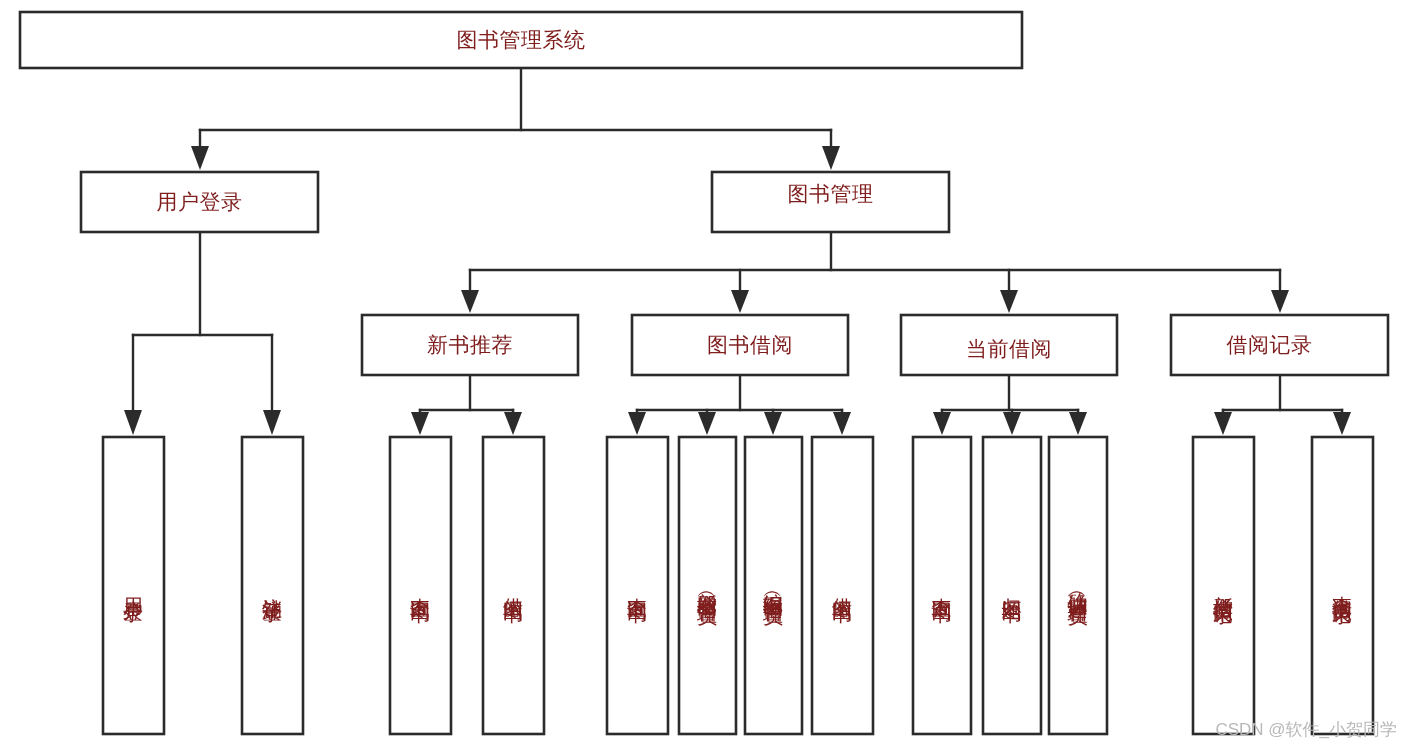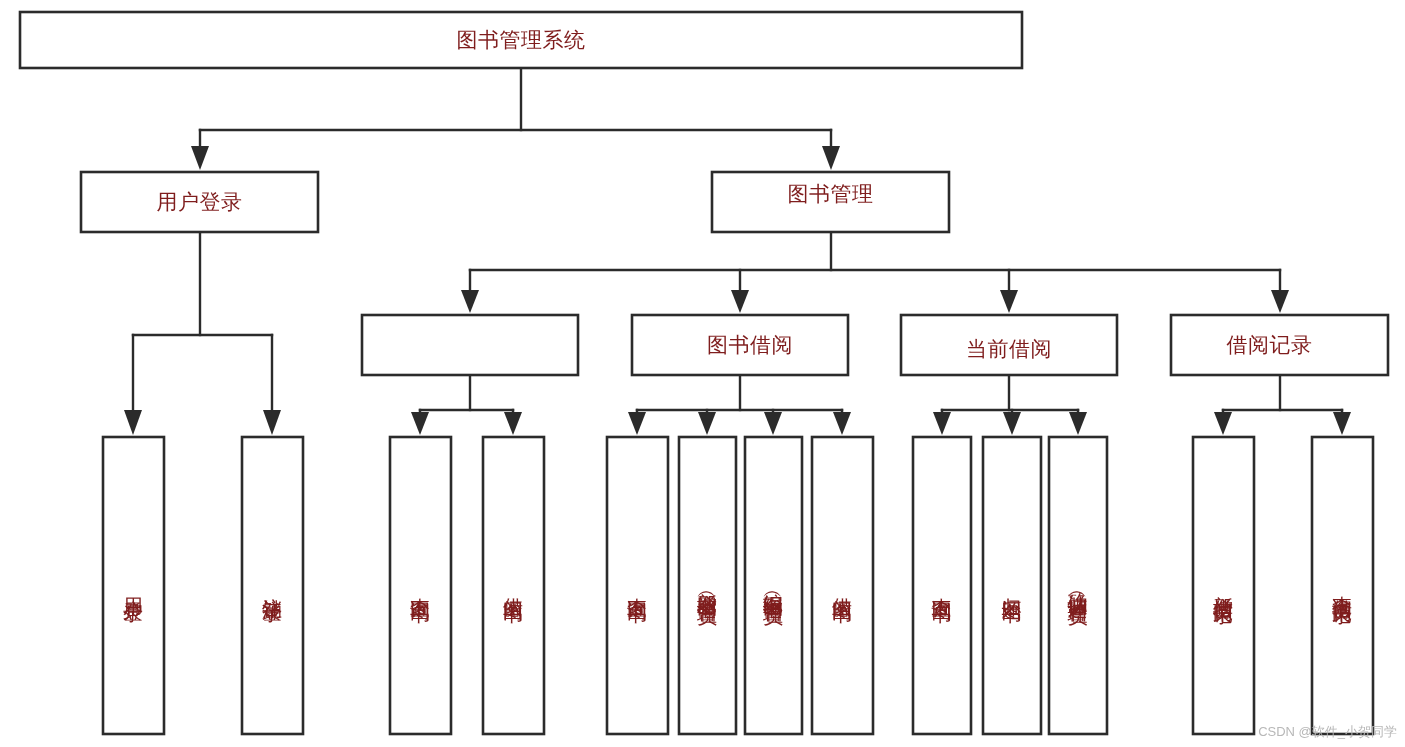--- a/index.html
+++ b/index.html
@@ -59,21 +59,21 @@
     writing-mode: vertical-rl;
     text-orientation: upright;
     font-size: 20px;
     letter-spacing: 2px;
     line-height: 1;
   }
   .watermark {
     position: absolute;
     right: 8px;
     bottom: 6px;
-    font-size: 13px;
+    font-size: 17px;
     color: #b8b8b8;
     font-family: "Liberation Sans", "DejaVu Sans", sans-serif;
     white-space: nowrap;
   }
 </style>
 </head>
 <body>
 
 <div id="diagram-root">
 
@@ -166,20 +166,21 @@
       <rect class="node-box" x="1193" y="437" width="61" height="297"></rect>
       <rect class="node-box" x="1312" y="437" width="61" height="297"></rect>
     </g>
   </svg>
 
   <div class="node-label label-h" style="left:20px;  top:12px;  width:1002px; height:56px;">图书管理系统</div>
 
   <div class="node-label label-h" style="left:81px;  top:172px; width:237px; height:60px;">用户登录</div>
   <div class="node-label label-h" style="left:712px; top:172px; width:237px; height:44px;">图书管理</div>
 
+  <div class="node-label label-h" style="left:362px; top:315px; width:216px; height:60px;">新书推荐</div>
   <div class="node-label label-h" style="left:632px; top:315px; width:236px; height:60px;">图书借阅</div>
   <div class="node-label label-h" style="left:901px; top:315px; width:216px; height:68px;">当前借阅</div>
   <div class="node-label label-h" style="left:1171px; top:315px; width:197px; height:60px;">借阅记录</div>
 
   <div class="node-label label-v" style="left:103px; top:437px; width:61px; height:297px;">用户登录</div>
   <div class="node-label label-v" style="left:242px; top:437px; width:61px; height:297px;">注销登录</div>
   <div class="node-label label-v" style="left:390px; top:437px; width:61px; height:297px;">查询图书</div>
   <div class="node-label label-v" style="left:483px; top:437px; width:61px; height:297px;">借阅图书</div>
   <div class="node-label label-v" style="left:607px; top:437px; width:61px; height:297px;">查询图书</div>
   <div class="node-label label-v" style="left:679px; top:437px; width:57px; height:297px;">新增图书（管理员）</div>

